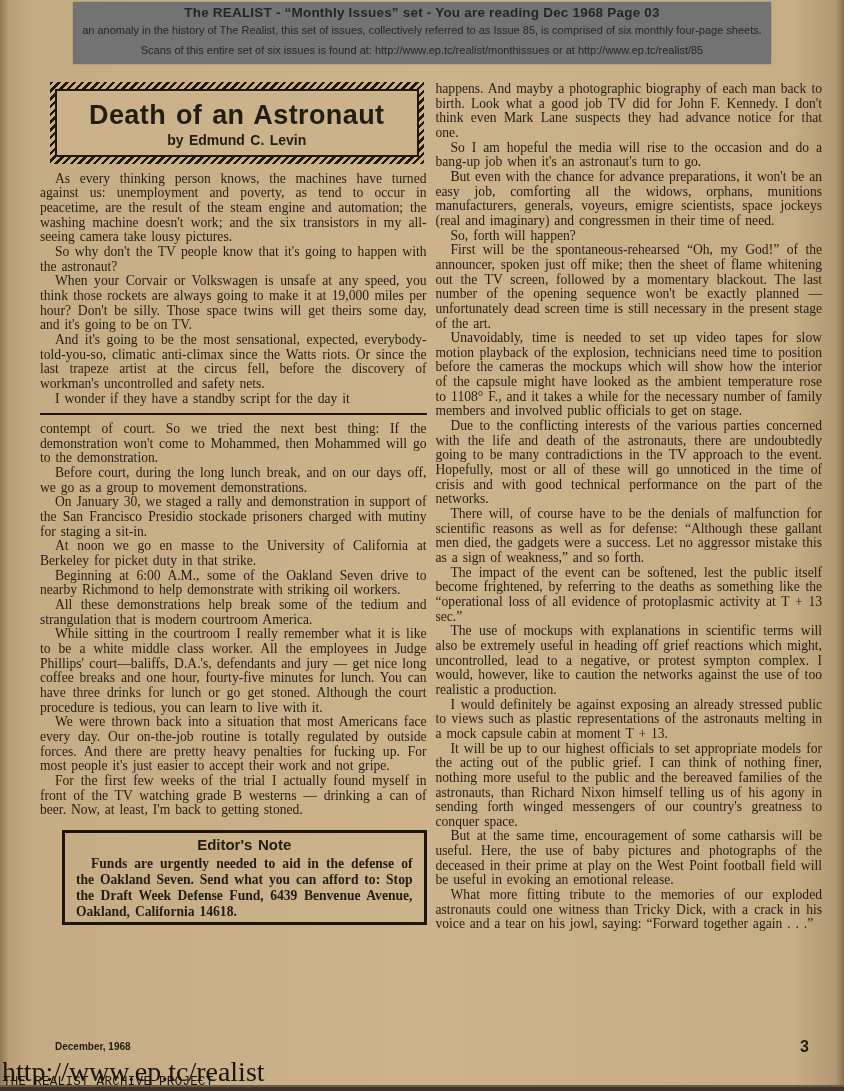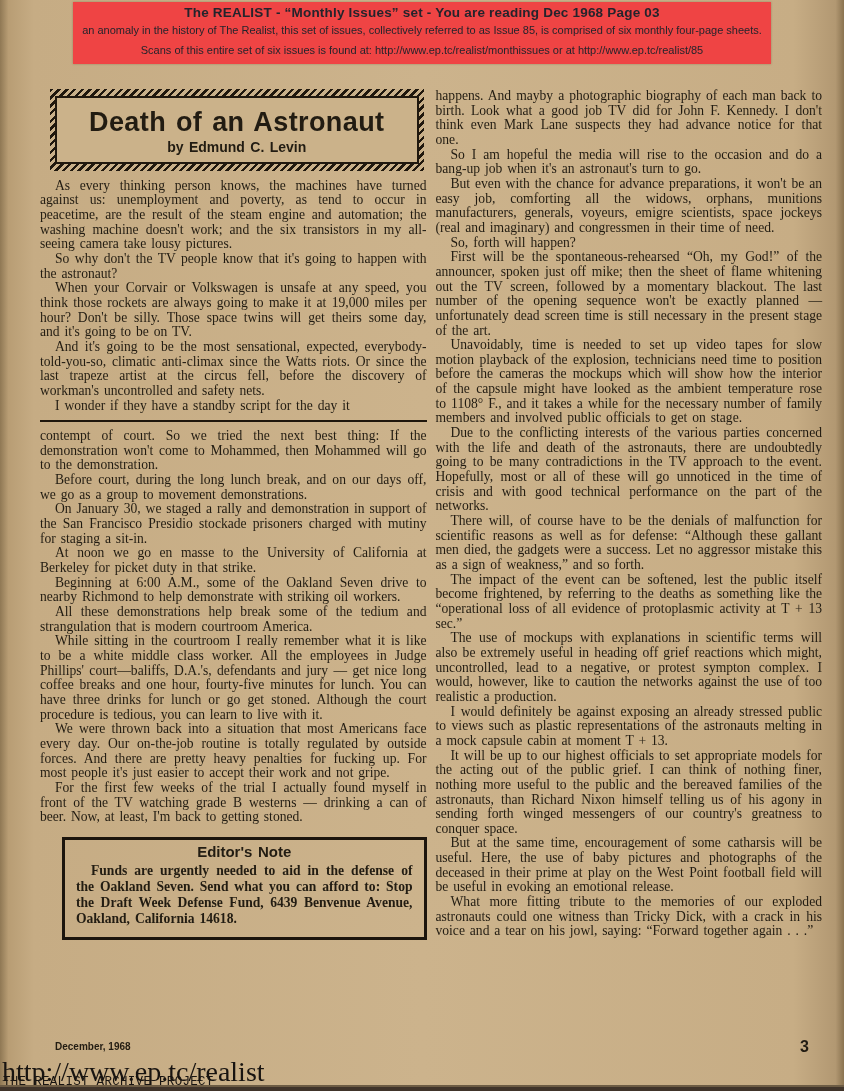--- a/index.html
+++ b/index.html
@@ -4,21 +4,21 @@
 <style>
   html,body{margin:0;padding:0;}
   body{
     width:844px;height:1091px;overflow:hidden;position:relative;
     background:linear-gradient(90deg,#8f7854 0%,#b89d74 1%,#c6ac84 4%,#ccb38c 50%,#c7ad85 94%,#b29872 99%,#8a7350 100%);
     font-family:"Liberation Serif",serif;color:#221c12;
   }
   .page{position:relative;width:844px;height:1091px;}
   
   .banner{
-    margin:2px auto 15px;width:690px;background:#ef4444;
+    margin:2px auto 8px;width:690px;background:#737373;
     text-align:center;padding:3px 4px 4px;
     font-family:"Liberation Sans",sans-serif;color:#24242c;
     box-shadow:0 0 2px rgba(90,70,40,.4);
   }
   .banner .l1{font-size:13.5px;font-weight:bold;letter-spacing:.2px;}
   .banner .l2,.banner .l3{font-size:11px;font-weight:normal;line-height:20px;}
   
   .content{display:flex;gap:9px;padding:10px 22px 0 40px;}
   .col{width:389px;font-size:13.6px;line-height:14.65px;text-align:justify;word-spacing:1.5px;}
   .col p{margin:0;text-indent:15px;}
@@ -37,21 +37,21 @@
     font-size:27px;letter-spacing:.4px;line-height:30px;word-spacing:2px;
   }
   .article-byline{
     font-family:"Liberation Sans",sans-serif;font-weight:bold;
     font-size:14px;margin-top:3px;
   }
   .divider{border:none;border-top:2px solid #1e160c;margin:7px 0 7px;}
   
   .editors-note{
     border:3px solid #1c150d;margin:12px 0 0 22px;
-    padding:5px 11px 10px;background:transparent;
+    padding:5px 11px 2px;background:transparent;
   }
   .editors-note .en-title{
     text-align:center;font-family:"Liberation Sans",sans-serif;
     font-weight:bold;font-size:15px;margin-bottom:3px;
   }
   .editors-note .en-body{
     font-weight:bold;font-size:13.6px;line-height:16px;
     text-align:justify;text-indent:15px;word-spacing:1.5px;
   }
   

